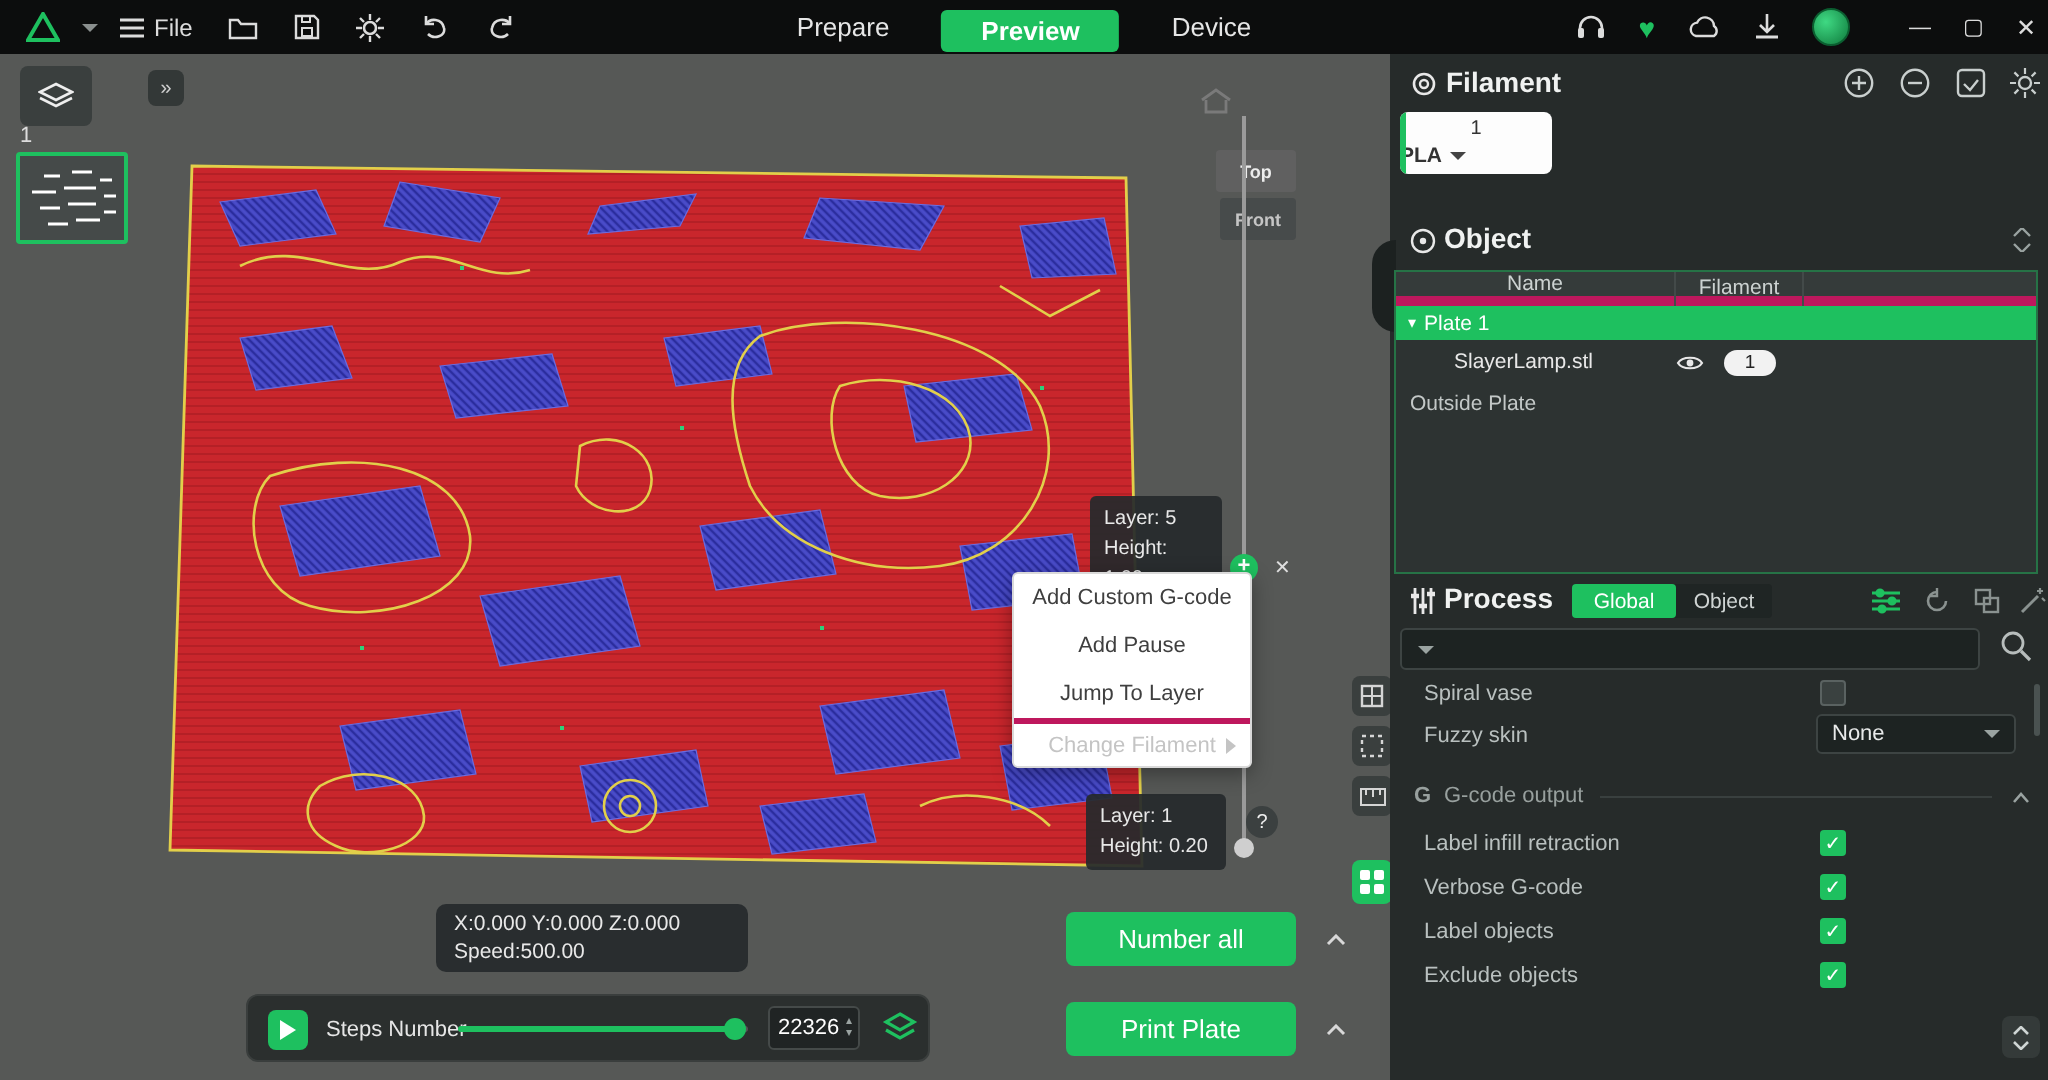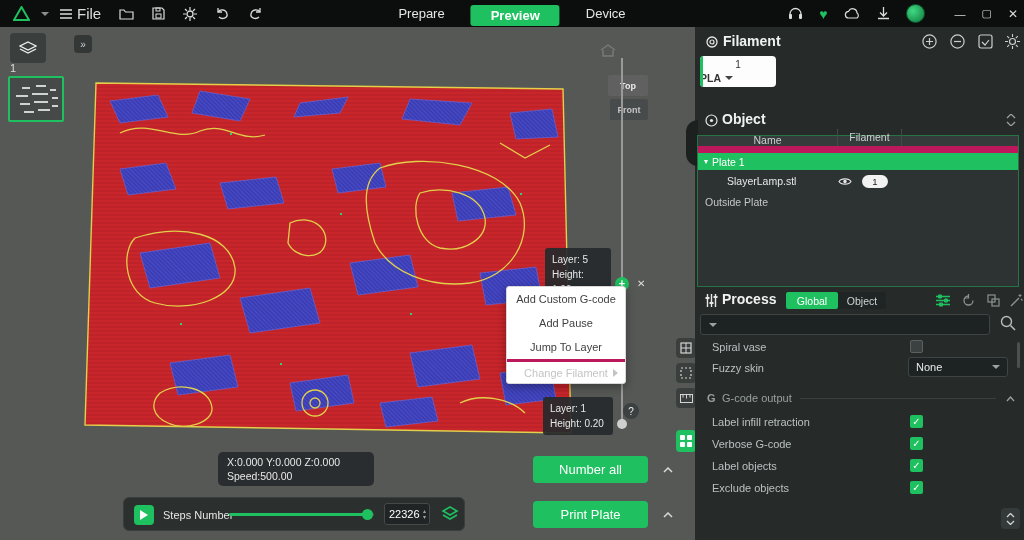--- a/index.html
+++ b/index.html
@@ -9,38 +9,38 @@
     --txt:#e8eaea;
     --dim:#b9c0bf;
   }
   *{box-sizing:border-box;margin:0;padding:0}
   body{background:#000;font-family:"Liberation Sans",sans-serif;-webkit-font-smoothing:antialiased}
   .stage{position:relative;width:1024px;height:540px;overflow:hidden;background:#565856}
   .abs{position:absolute}
   .row{display:flex;align-items:center}
   
   .titlebar{left:0;top:0;width:1024px;height:27px;background:#0c0d0d;color:#e6e6e6}
-  .tbtn{display:inline-flex;align-items:center;justify-content:center;height:27px;padding:0 7px;color:#dcdcdc;font-size:15px;cursor:default}
+  .tbtn{display:inline-flex;align-items:center;justify-content:center;height:27px;padding:0 7px;color:#dcdcdc;font-size:12px;cursor:default}
   .tab{font-size:13px;color:#e6e6e6;padding:0 12px;height:27px;display:flex;align-items:center}
   .tab.active{background:var(--g);color:#fff;height:21px;border-radius:3px;margin-top:3px;padding:0 20px;font-weight:bold}
   
   .toolbtn{background:#3a3f3e;border-radius:4px;display:flex;align-items:center;justify-content:center}
   .viewcube{font-size:9px;font-weight:bold;display:flex;align-items:center;justify-content:center;border-radius:2px}
   .tooltip{background:rgba(38,42,44,.93);border-radius:3px;color:#e8e8e8;font-size:10px;line-height:15px;padding:4px 7px}
   .ctxmenu{background:#fff;border:1px solid #d9d9d9;border-radius:3px;box-shadow:0 3px 10px rgba(0,0,0,.35);width:120px;overflow:hidden}
   .ctxitem{height:24px;display:flex;align-items:center;justify-content:center;font-size:11px;color:#3f3f3f;position:relative}
   .ctxitem.disabled{color:#c4c4c4;border-top:3px solid #be185d}
   .greenbtn{background:var(--g);color:#fff;border-radius:4px;display:flex;align-items:center;justify-content:center;font-size:13px}
   .chev{width:17px;height:17px;display:flex;align-items:center;justify-content:center}
   
   .rpanel{left:695px;top:27px;width:329px;height:513px;background:var(--panel)}
   .sectitle{font-size:14px;font-weight:600;color:#f0f2f1}
   .pico{color:#c9cfce;display:flex;align-items:center;justify-content:center}
   .objtable{background:var(--panel2);border:1px solid rgba(30,192,95,.45)}
-  .objhead{background:#353b3a;border-bottom:7px solid #be185d;color:#ccd2d1;font-size:10.5px;display:flex;height:17px;align-items:flex-end}
+  .objhead{background:#353b3a;border-bottom:5px solid #be185d;color:#ccd2d1;font-size:10.5px;display:flex;height:17px;align-items:flex-start}
   .cell-name{width:139px;text-align:center}
   .cell-fil{width:65px;text-align:center;border-left:1px solid #434a49;border-right:1px solid #434a49;height:17px;line-height:17px}
   .objrow{font-size:10.5px;color:#e8e8e8;display:flex;align-items:center}
   .badge{background:#f2f2f2;color:#222;border-radius:7px;font-size:9.5px;width:26px;height:13px;display:flex;align-items:center;justify-content:center}
   .seg{height:17px;display:flex;align-items:center;justify-content:center;font-size:10.5px;border-radius:2px}
   .dselect{background:#1d2322;border:1px solid #3d4443;border-radius:3px;color:var(--txt);font-size:11px;display:flex;align-items:center}
   .slabel{font-size:11px;color:var(--dim)}
   .cbx{width:13px;height:13px;border-radius:2px;display:flex;align-items:center;justify-content:center;font-size:10px}
   .cbx.on{background:var(--g);color:#fff}
   .cbx.off{background:#3a4140;border:1px solid #5a6261;color:transparent}

